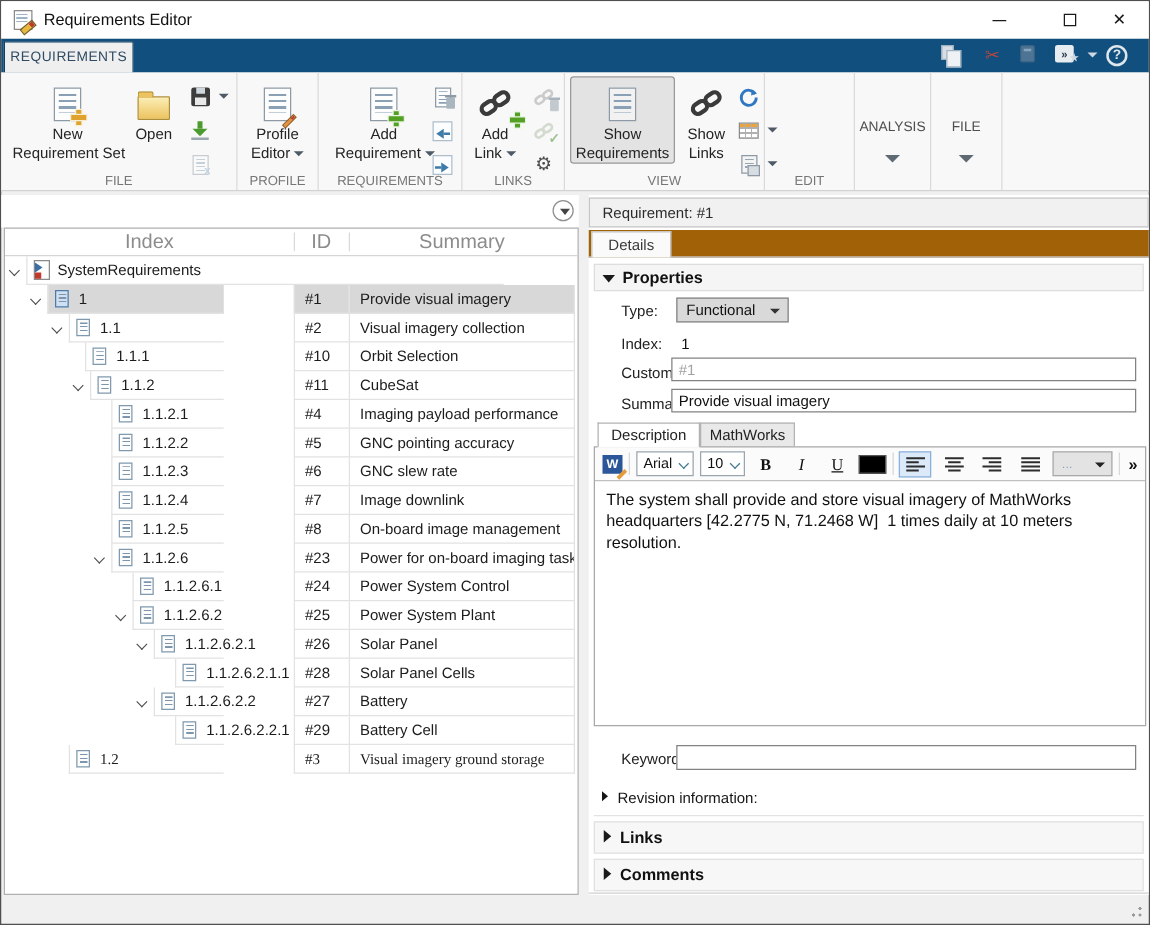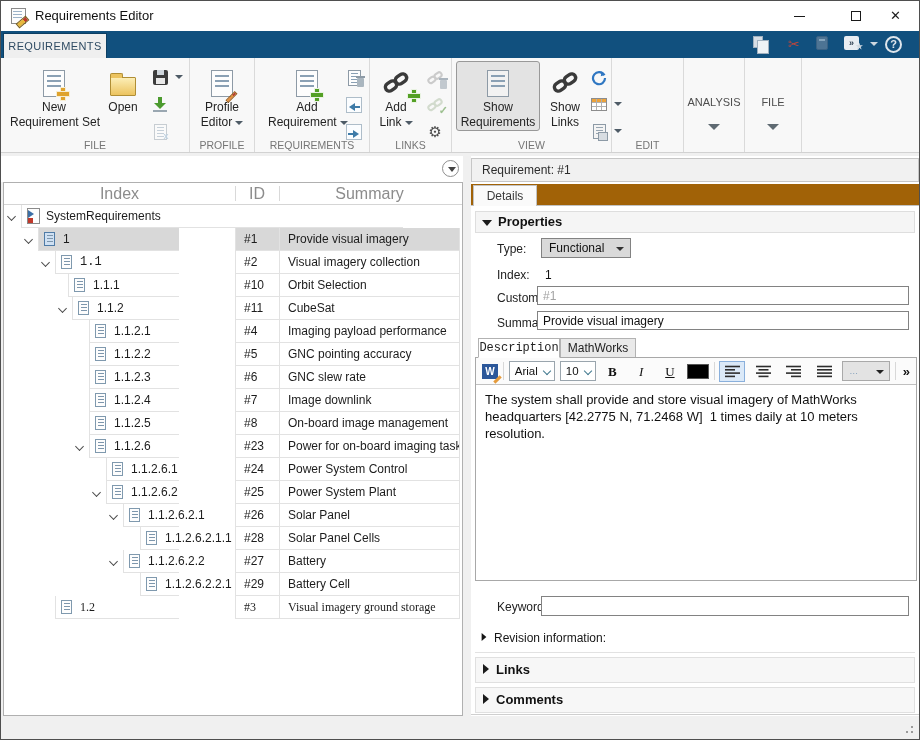--- a/index.html
+++ b/index.html
@@ -128,21 +128,21 @@
   .tri-r { display:inline-block; width:0; height:0; border-top:5px solid transparent; border-bottom:5px solid transparent; border-left:6px solid #1a1a1a; margin-right:7px; }
   .flabel { position:absolute; left:10px; font-size:12px; color:#222;margin-left:16px; }
   .typedrop { position:absolute; left:70px; top:82px; width:90px; height:20px; background:#d9d9d9; border:1px solid #828282; font-size:12px; color:#111; line-height:18px; padding-left:7px; }
   .typedrop .caret { position:absolute; right:6px; top:8px; border-top-color:#333; }
   .fval { position:absolute; font-size:12px; color:#111; }
   .finput { position:absolute; left:66px; width:372px; height:19px; border:1px solid #828282; background:#fff; font-family:"Liberation Sans",sans-serif; font-size:12px; color:#111; padding:0 5px; }
   .finput::placeholder { color:#a3a3a3; }
 
   .desc-tabs { position:absolute; left:4px; top:182px; height:20px; }
   .dtab2 { position:absolute; top:0; height:20px; font-size:12px; text-align:center; line-height:19px; border:1px solid #b2b2b2; color:#222; }
-  .dtab2.active { left:3px; width:82px; background:#fff; border-bottom:1px solid #fff; z-index:2;font-family:Liberation Mono, monospace; }
+  .dtab2.active { left:3px; width:82px; background:#fff; border-bottom:1px solid #fff; z-index:2; }
   .dtab2.inactive { left:85px; width:76px; background:#e9e9e9; }
   .editor-box { position:absolute; left:4px; top:201px; width:442px; height:224px; border:1px solid #a8a8a8; background:#fbfbfb; }
   .etoolbar { position:absolute; left:0; top:0; right:0; height:26px; display:flex; align-items:center; gap:5px; padding:0 6px; }
   .esep { width:1px; height:18px; background:#d8d8d8; }
   .wordic { position:relative; width:16px; height:15px; background:#2b579a; color:#fff; font-size:10px; font-weight:bold; text-align:center; line-height:15px; }
   .wordic:after { content:""; position:absolute; right:-4px; bottom:-2px; width:9px; height:3px; background:#e59b3c; transform:rotate(-45deg); }
   .combo { position:relative; height:20px; background:#fff; border:1px solid #9aa5ad; font-size:11.5px; color:#111; line-height:18px; padding:0 16px 0 5px; }
   .combo .vchev { position:absolute; right:4px; top:6px; width:6px; height:6px; border-right:1.4px solid #41798f; border-bottom:1.4px solid #41798f; transform:rotate(45deg); }
   .ebtn { width:24px; height:21px; text-align:center; line-height:20px; font-size:13px; color:#111; border:1px solid transparent; }
   .btn-b { font-family:"Liberation Serif",serif; font-weight:bold; }
@@ -409,21 +409,21 @@
           <span class="chev" style="left: 21px;"></span>
           <div class="ibox sel-bg" style="left: 34px;">
             <span class="ric hl"></span>
             <span class="ilabel">1</span>
           </div>
           <div class="cell c-id sel-bg">#1</div>
           <div class="cell c-sum sel-bg">Provide visual imagery</div>
         </div>
         <div class="trow" style="top: 68px;">
           <span class="chev" style="left: 38px;"></span>
-          <div class="ibox" style="left: 51px; font-family: Liberation Mono, monospace;">
+          <div class="ibox" style="left: 51px;">
             <span class="ric"></span>
             <span class="ilabel">1.1</span>
           </div>
           <div class="cell c-id">#2</div>
           <div class="cell c-sum">Visual imagery collection</div>
         </div>
         <div class="trow" style="top: 91px;">
           <div class="ibox" style="left: 64px;">
             <span class="ric"></span>
             <span class="ilabel">1.1.1</span>

